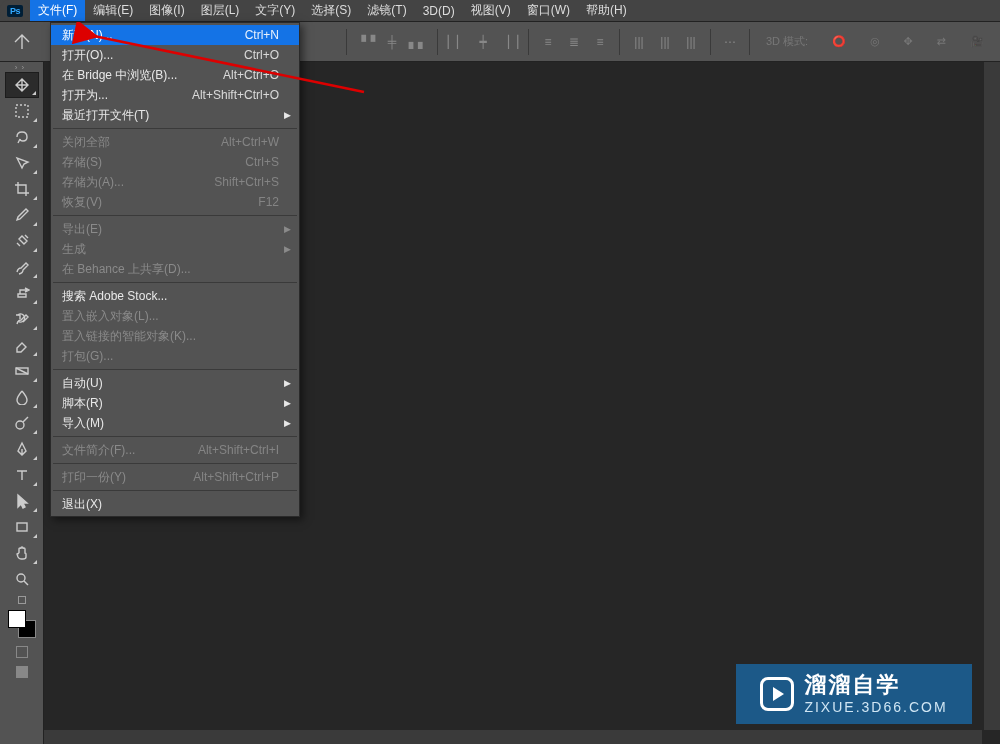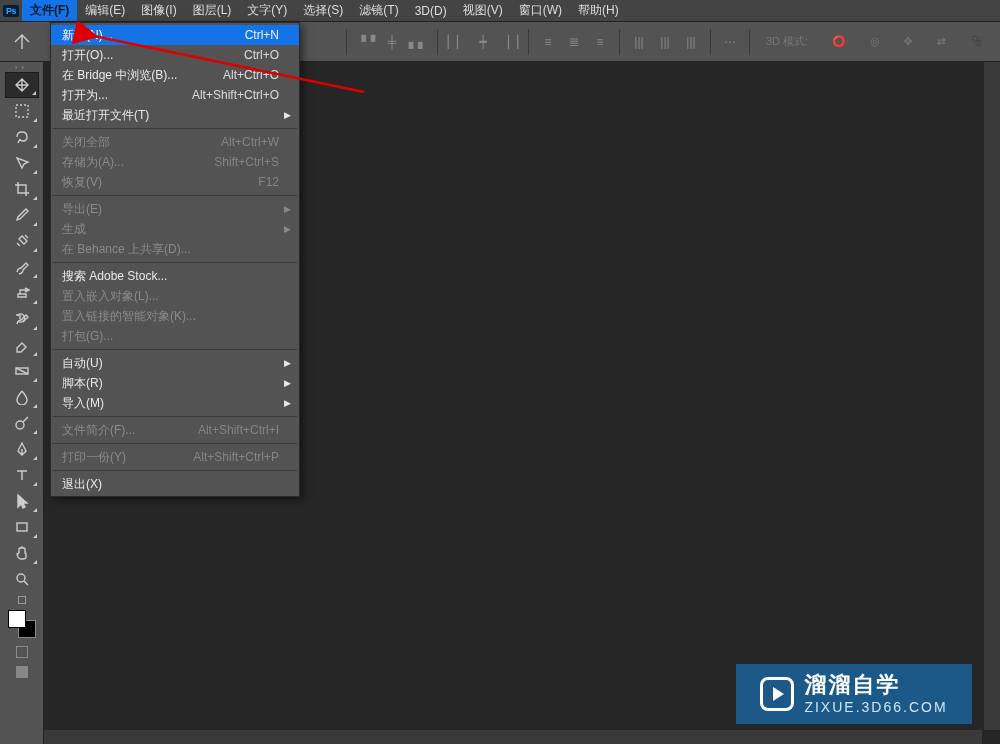--- a/index.html
+++ b/index.html
@@ -1,23 +1,23 @@
 <!DOCTYPE html>
 <html><head>
   <meta charset="utf-8">
   <style>
     * { margin: 0; padding: 0; box-sizing: border-box; font-family: "Microsoft YaHei", "PingFang SC", sans-serif; }
     body { background: #1e1e1e; width: 1000px; height: 744px; overflow: hidden; font-size: 12px; color: #ddd; user-select: none; position: relative; }
 
     
     .menubar { height: 22px; background: #444444; display: flex; align-items: stretch; border-bottom: 1px solid #222; }
-    .ps-logo { width: 22px; background: #444444; display: flex; align-items: center; justify-content: center; color: #56b7e8; font-weight: bold; font-size: 10px; letter-spacing: -0.5px; border-radius: 9px; }
+    .ps-logo { width: 30px; background: #444444; display: flex; align-items: center; justify-content: center; color: #56b7e8; font-weight: bold; font-size: 10px; letter-spacing: -0.5px; border-radius: 9px; }
     .ps-logo span { background:#001e36; color:#31a8ff; padding:1px 3px; border-radius:2px; font-size:9px;}
     .menu-item { padding: 0 8px; display: flex; align-items: center; cursor: default; font-size: 12px; color:#ddd;}
-    .menu-item.open { background: #1473e6; color: #0f172a; font-weight: bold; }
+    .menu-item.open { background: #1473e6; color: #ffffff; }
 
     
     .optionsbar { height: 40px; background: #535353; border-bottom: 1px solid #222; display: flex; align-items: center; padding: 0 6px; position: relative; }
     .opt-slot { width:32px; height:32px; display:flex; align-items:center; justify-content:center; margin-right:2px; color:#bbb; font-size:14px;}
     .opt-cluster-right { position:absolute; left:340px; top:0; height:100%; display:flex; align-items:center; }
     .opt-sep { width:1px; height:26px; background:#3a3a3a; margin:0 6px;}
     .opt-icon { width:22px; height:22px; display:flex; align-items:center; justify-content:center; color:#888; margin:0 2px;}
     .opt-3d { color:#777; font-size:11px; margin-left:10px; display:flex; align-items:center; gap:24px;}
     .opt-3d .ico { color:#777;}
 
@@ -324,20 +324,24 @@
     <div class="dd-item">
       <span>最近打开文件(T)</span>
       <span class="arrow">▶</span>
     </div>
     <div class="dd-sep"></div>
     <div class="dd-item disabled">
       <span>关闭全部</span>
       <span class="dd-shortcut">Alt+Ctrl+W</span>
     </div>
     <div class="dd-item disabled">
+      <span>存储(S)</span>
+      <span class="dd-shortcut">Ctrl+S</span>
+    </div>
+    <div class="dd-item disabled">
       <span>存储为(A)...</span>
       <span class="dd-shortcut">Shift+Ctrl+S</span>
     </div>
     <div class="dd-item disabled">
       <span>恢复(V)</span>
       <span class="dd-shortcut">F12</span>
     </div>
     <div class="dd-sep"></div>
     <div class="dd-item disabled">
       <span>导出(E)</span>

